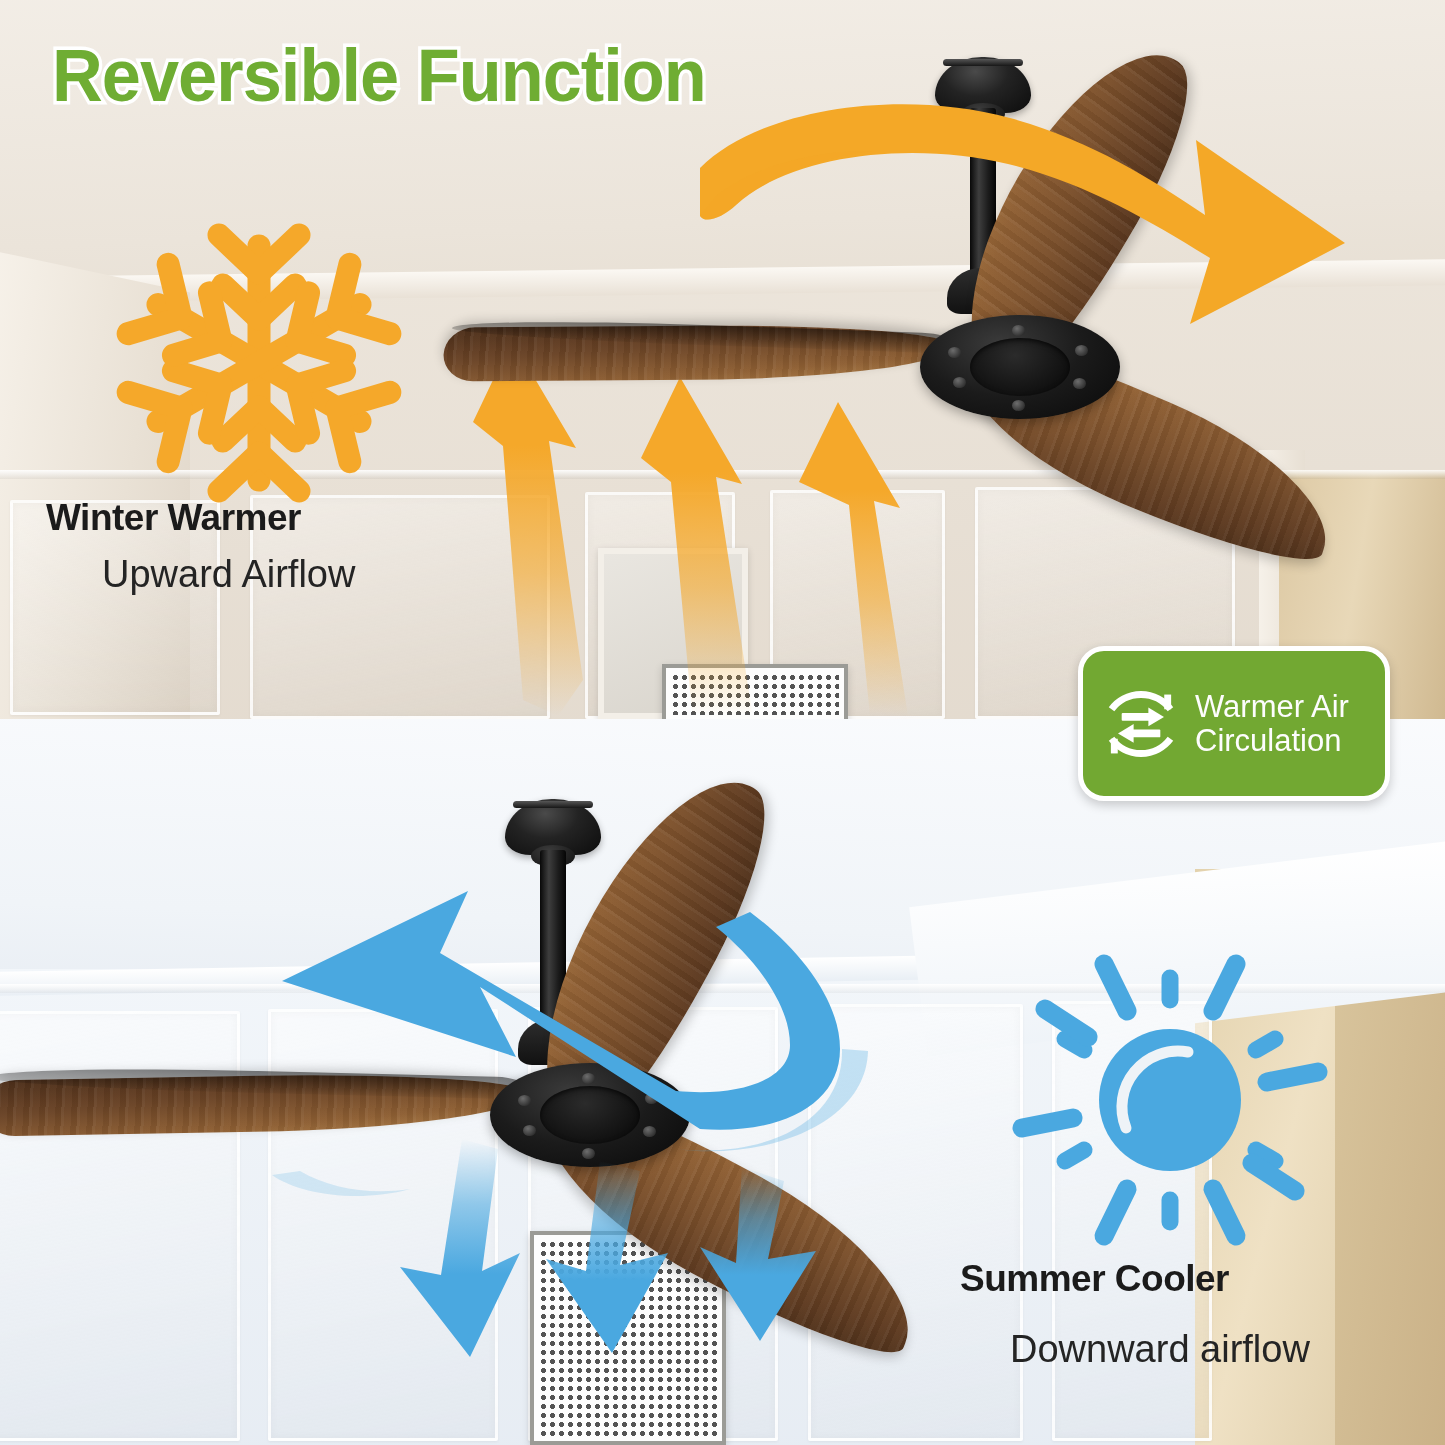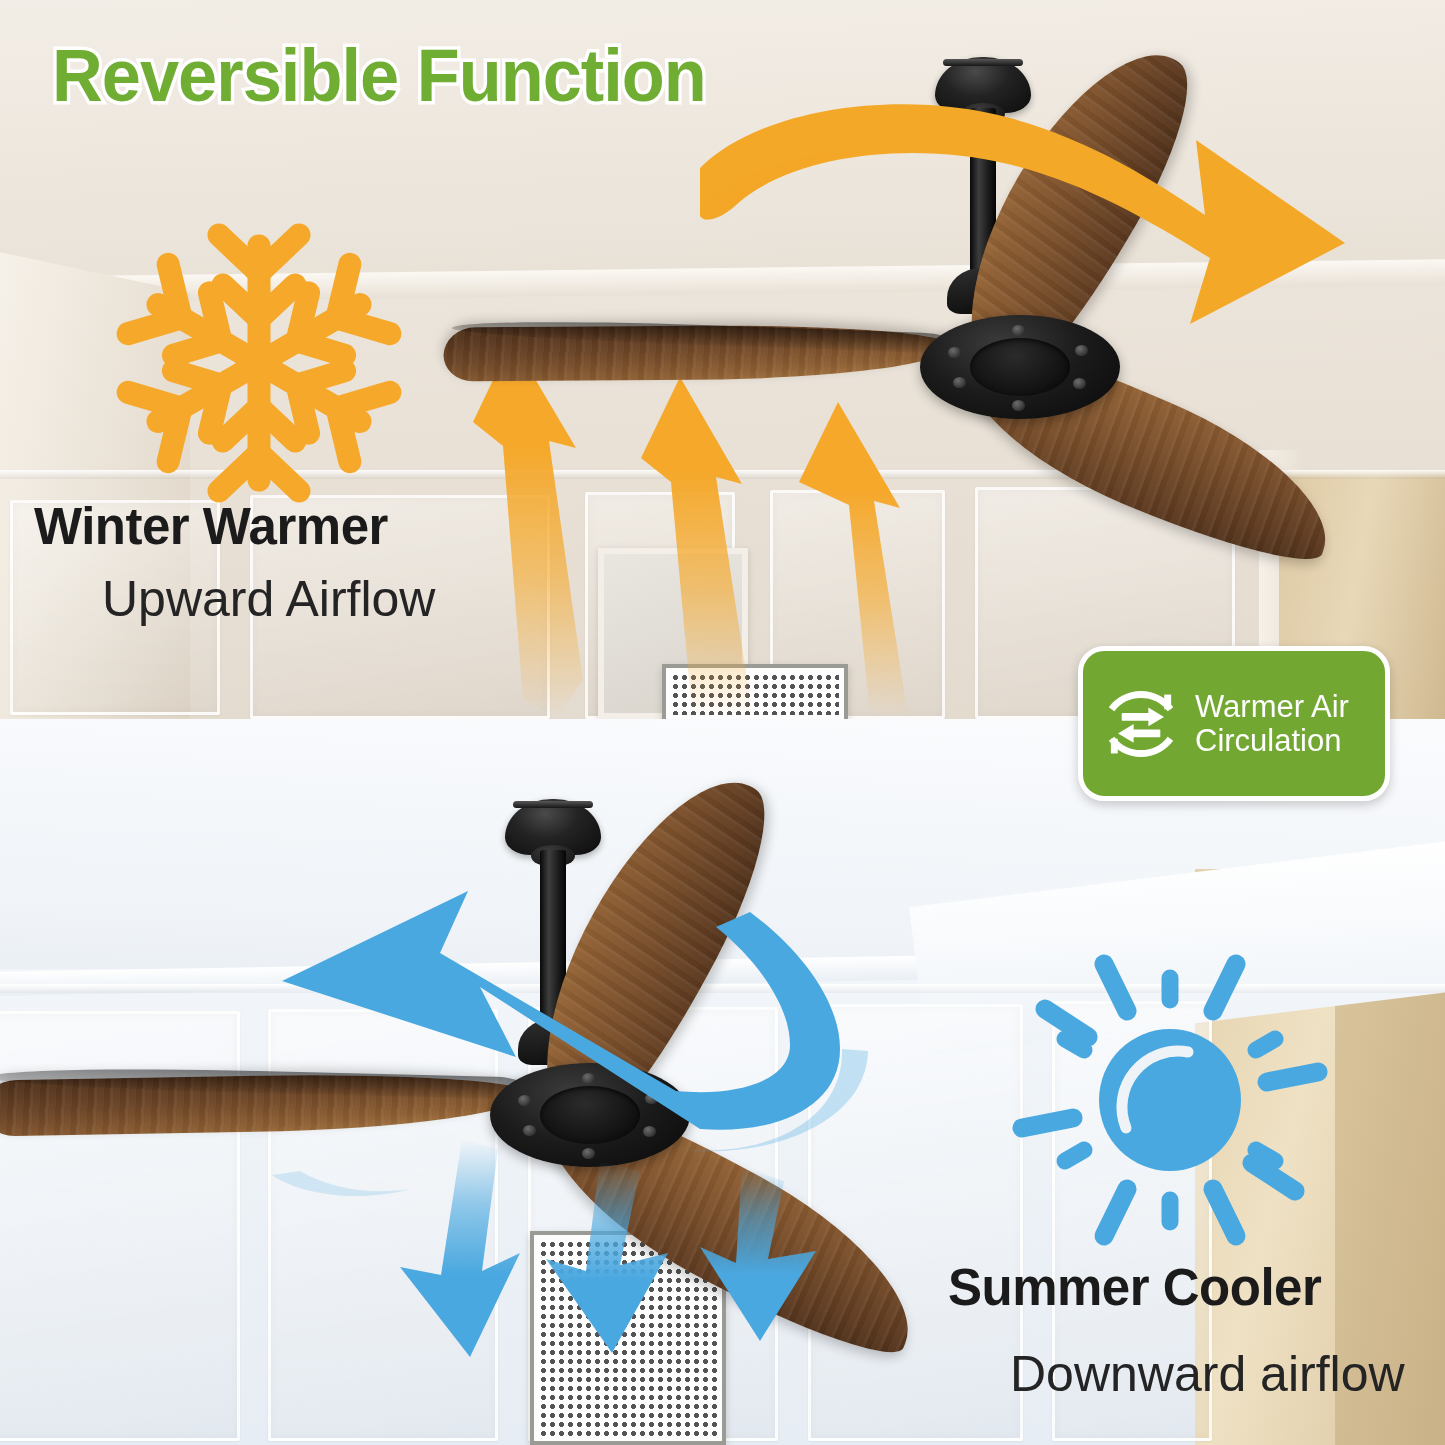--- a/index.html
+++ b/index.html
@@ -101,22 +101,22 @@
   #title {
     position:absolute; left:52px; top:33px;
     font-size:74px; font-weight:700; letter-spacing:-1px;
     color:#6fad33; white-space:nowrap;
     font-family:"Liberation Sans", sans-serif;
     transform:scaleX(.95); transform-origin:left center;
     -webkit-text-stroke:7px #ffffff; paint-order:stroke fill;
     text-shadow:0 0 2px #fff;
   }
   .hl { position:absolute; white-space:nowrap; }
-  .hl .big { font-size:51px; font-weight:700; color:#1b1b1b; letter-spacing:-.5px; display:block; }
-  .hl .sub { font-size:50px; font-weight:400; color:#242424; display:block; }
+  .hl .big { font-size:37px; font-weight:700; color:#1b1b1b; letter-spacing:-.5px; display:block;margin-left:12px; }
+  .hl .sub { font-size:38px; font-weight:400; color:#242424; display:block; }
   #winter-text { left:34px; top:497px; }
   #winter-text .sub { margin-top:14px; padding-left:68px; }
   #summer-text { left:948px; top:1258px; }
   #summer-text .sub { margin-top:28px; padding-left:62px; }
 
   
   #badge {
     position:absolute; left:1078px; top:646px; width:312px; height:155px;
     background:#72a832; border:5px solid #ffffff; border-radius:26px;
     box-shadow:0 4px 11px rgba(0,0,0,.2);

